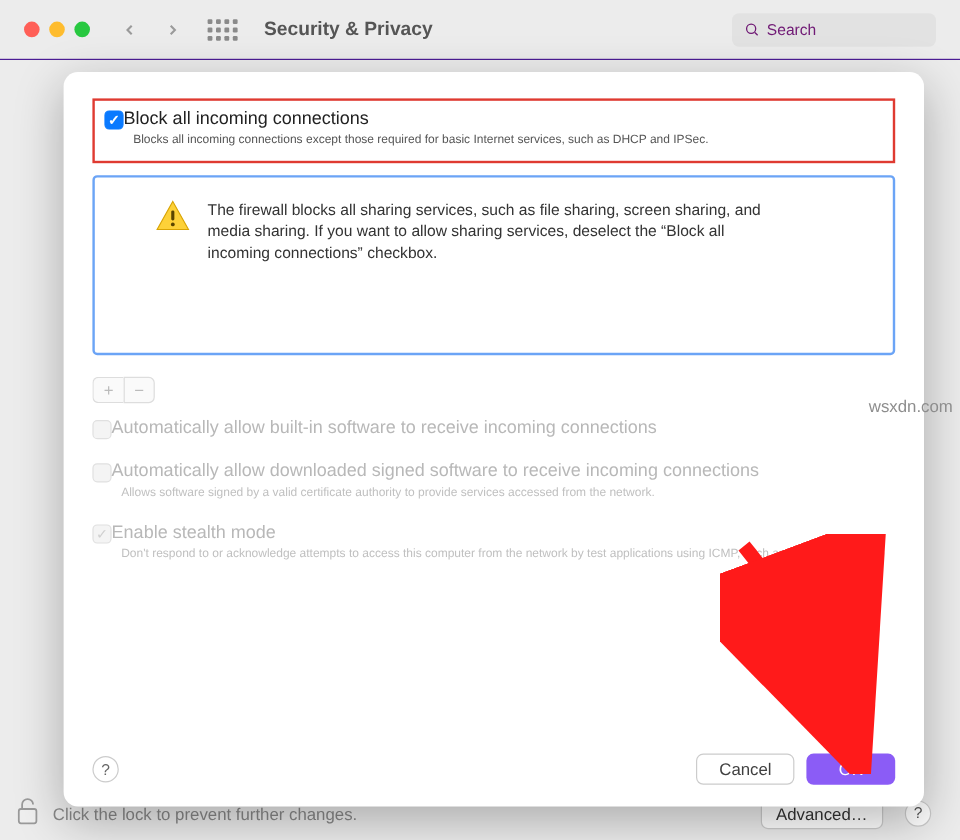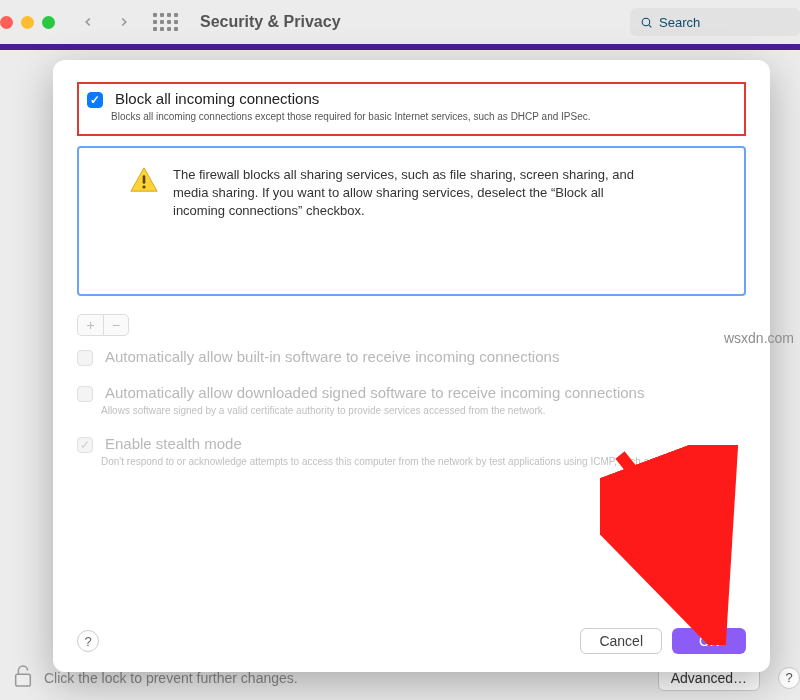--- a/index.html
+++ b/index.html
@@ -1,37 +1,37 @@
 <!DOCTYPE html>
 <html><head>
   <meta charset="utf-8">
   <style>
     * { box-sizing: border-box; margin: 0; padding: 0; font-family: -apple-system, BlinkMacSystemFont, "Helvetica Neue", Arial, sans-serif; }
     body { width: 800px; height: 700px; background: #ececec; overflow: hidden; position: relative; }
 
     
-    .toolbar { height: 50px; display: flex; align-items: center; padding: 0 0; gap: 10px; border-bottom: 6px solid #4c1d95; background: #ececec; }
+    .toolbar { height: 50px; display: flex; align-items: center; padding: 0 20px; gap: 10px; border-bottom: 1px solid #4c1d95; background: #ececec; }
     .traffic { display: flex; gap: 8px; margin-right: 10px; }
     .dot { width: 13px; height: 13px; border-radius: 50%; }
     .dot.red { background: #ff5f57; }
     .dot.yellow { background: #febc2e; }
     .dot.green { background: #28c840; }
     .navbtn { width: 26px; height: 26px; color: #9a9a9a; display:flex; align-items:center; justify-content:center; }
     .navbtn svg { width: 14px; height: 14px; }
     .apps-grid { display:grid; grid-template-columns:repeat(4,4px); grid-template-rows:repeat(3,4px); gap:3px; margin: 0 6px; }
     .apps-grid span { width:4px; height:4px; background:#8a8a8a; border-radius:1px; display:block; }
     .toolbar-title { font-weight:600; color:#555; font-size:16px; margin-left:6px; flex:1; }
-    .search-box { background:#e2e2e2; border-radius:6px; height:28px; width:170px; display:flex; align-items:center; padding:0 10px; color:#0c4a6e; font-size:13px; gap:6px; }
+    .search-box { background:#e2e2e2; border-radius:6px; height:28px; width:170px; display:flex; align-items:center; padding:0 10px; color:#701a75; font-size:13px; gap:6px; }
     .search-box svg { width:13px; height:13px; }
 
     
     .sheet { position:absolute; top:60px; left:53px; right:30px; bottom:28px; background:#fff; border-radius:12px; box-shadow:0 12px 40px rgba(0,0,0,.28); padding:22px 24px 18px; display:flex; flex-direction:column; }
 
     .block-section { border:2px solid #df3a31; padding:6px 8px 10px; margin-bottom:10px; }
-    .row { display:flex; align-items:flex-start; gap:12px; }
+    .row { display:flex; align-items:flex-start; gap:0; }
     .checkbox { width:16px; height:16px; border:1px solid #b8b8b8; border-radius:4px; background:#fff; flex-shrink:0; margin-top:2px; display:flex; align-items:center; justify-content:center; }
     .checkbox.checked { background:#0a7aff; border-color:#0a7aff; }
     .checkbox.checked::after { content:"✓"; color:#fff; font-size:12px; font-weight:bold; line-height:1; }
     .checkbox.disabled { background:#f4f4f4; border-color:#e0e0e0; }
     .opt-title { font-size:15px; color:#222; }
     .opt-desc { font-size:10px; color:#555; margin-left:24px; margin-top:2px; line-height:1.35; }
 
     .info-box { border:2px solid #6ba4f6; border-radius:4px; padding:18px 20px 18px; min-height:150px; display:flex; gap:14px; align-items:flex-start; margin-bottom:18px; }
     .warn-icon { flex-shrink:0; margin-left:30px; }
     .warn-icon svg { width:30px; height:28px; }
@@ -47,21 +47,21 @@
     .option-group .opt-desc.disabled { color:#c0c0c0; }
 
     .footer { margin-top:auto; display:flex; align-items:center; gap:10px; }
     .help-btn { width:22px; height:22px; border:1px solid #ccc; border-radius:50%; display:flex; align-items:center; justify-content:center; font-size:13px; color:#666; background:#fff; }
     .spacer { flex:1; }
     .btn-cancel, .btn-ok { height:26px; padding:0 18px; border-radius:6px; font-size:14px; border:none; cursor:pointer; }
     .btn-cancel { background:#fff; border:1px solid #ccc; color:#404040; }
     .btn-ok { background:#8b5cf6; color:#fff; font-weight:500; min-width:74px; }
 
     
-    .bg-bottom { position:absolute; bottom:8px; left:12px; right:0; display:flex; align-items:center; gap:10px; color:#888; font-size:14px;justify-content:space-between; }
+    .bg-bottom { position:absolute; bottom:8px; left:12px; right:24px; display:flex; align-items:center; gap:10px; color:#888; font-size:14px;justify-content:space-between; }
     .lock svg { width:22px; height:26px; }
     .adv-btn { margin-left:auto; background:#fff; border:1px solid #ccc; border-radius:6px; height:26px; padding:0 12px; font-size:14px; color:#333; }
     .bg-help { width:22px; height:22px; border:1px solid #ccc; border-radius:50%; display:flex; align-items:center; justify-content:center; font-size:13px; color:#555; background:#fff; margin-left:8px; }
 
     .watermark { position:absolute; right:6px; top:330px; font-size:14px; color:#8d8d8d; writing-mode:horizontal-tb; }
 
     
     .arrow { position:absolute; pointer-events:none; }
   </style>
 </head>

